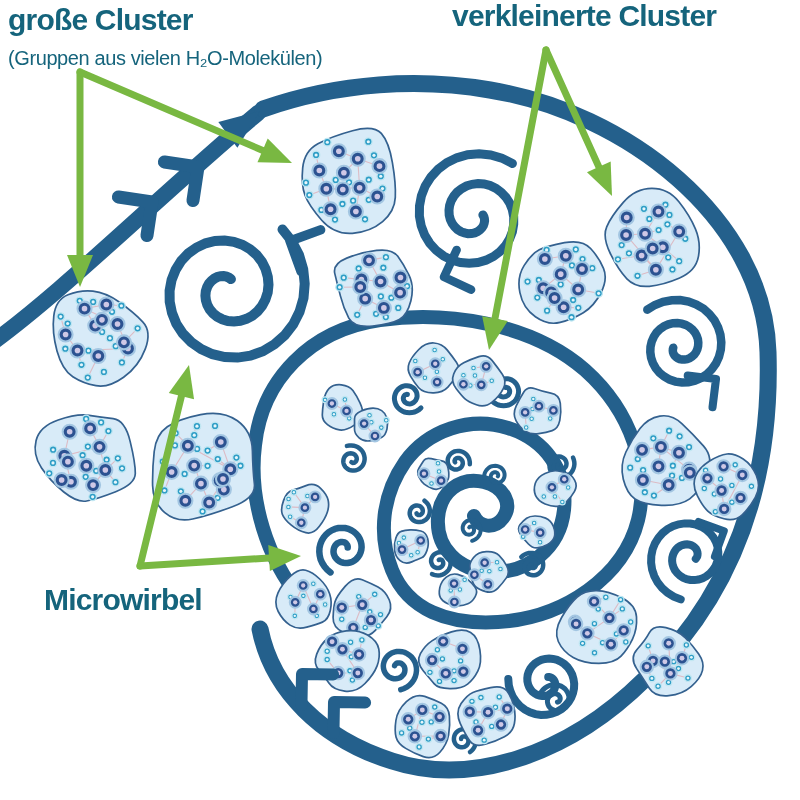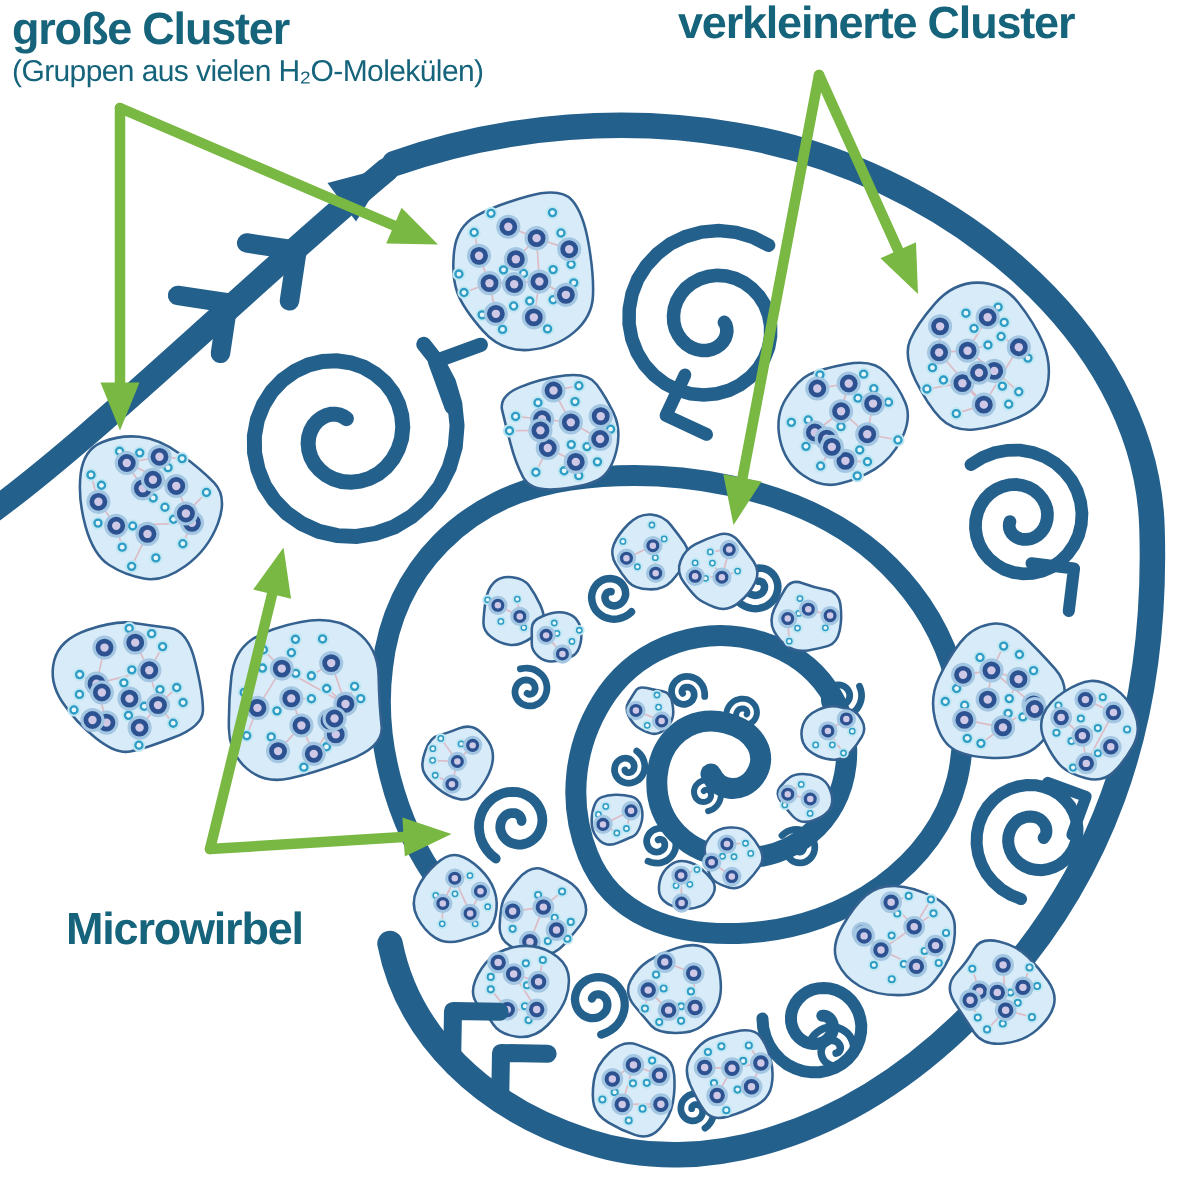--- a/index.html
+++ b/index.html
@@ -1,21 +1,21 @@
 <!DOCTYPE html>
 <html><head>
 <meta charset="utf-8">
 <style>
   html,body{margin:0;padding:0;background:#fff;}
   .canvas{position:relative;width:800px;height:800px;background:#fff;overflow:hidden;
           font-family:"Liberation Sans", sans-serif;}
   svg{position:absolute;left:0;top:0;}
   .lbl{position:absolute;color:#15647c;line-height:1.05;}
   .lbl .t{font-weight:bold;font-size:30px;letter-spacing:-0.8px;}
-  .lbl .s{font-size:20px;letter-spacing:-0.4px;margin-top:2px;}
+  .lbl .s{font-size:20px;letter-spacing:-0.4px;margin-top:12px;}
 </style>
 </head>
 <body>
 
 <div class="canvas">
   <svg id="svg" width="800" height="800" viewBox="0 0 800 800">
       <g>
         <path d="M -15 348 C 60 295, 160 195, 258 113" stroke="#24608c" stroke-width="16" fill="none" stroke-linecap="round"></path>
         <path d="M 263 109 C 340 82, 420 78, 490 90 C 625 112, 764 218, 768 352 C 772 482, 735 592, 645 679 C 565 758, 468 786, 392 761 C 322 739, 272 690, 260 629" stroke="#24608c" stroke-width="17" fill="none" stroke-linecap="round"></path>
         <path d="M 300 598 C 268 560, 248 500, 255 445 C 262 380, 310 330, 380 320 C 445 311, 530 322, 585 370 C 632 412, 650 470, 638 520 C 624 576, 565 618, 498 622 C 448 625, 408 610, 392 570 C 378 535, 382 495, 405 462 C 428 430, 470 416, 508 428 C 546 440, 568 472, 564 510 C 560 548, 528 574, 490 572 C 458 570, 436 548, 438 518 C 440 492, 460 476, 484 482 C 504 487, 513 504, 503 518 C 495 529, 479 528, 474 516" stroke="#24608c" stroke-width="14" fill="none" stroke-linecap="round"></path>
@@ -1310,16 +1310,16 @@
 
   <div class="lbl" style="left: 8px; top: 4px; color: rgb(21, 100, 124);">
     <div class="t">große Cluster</div>
     <div class="s">(Gruppen aus vielen H₂O-Molekülen)</div>
   </div>
 
   <div class="lbl" style="left: 452px; top: 0; color: rgb(21, 100, 124);">
     <div class="t">verkleinerte Cluster</div>
   </div>
 
-  <div class="lbl" style="left: 44px; top: 604px; color: rgb(21, 100, 124); text-align: center;">
+  <div class="lbl" style="left: 44px; top: 584px; color: rgb(21, 100, 124); text-align: center;">
     <div class="t">Microwirbel</div>
   </div>
 </div>
 
 </body></html>

